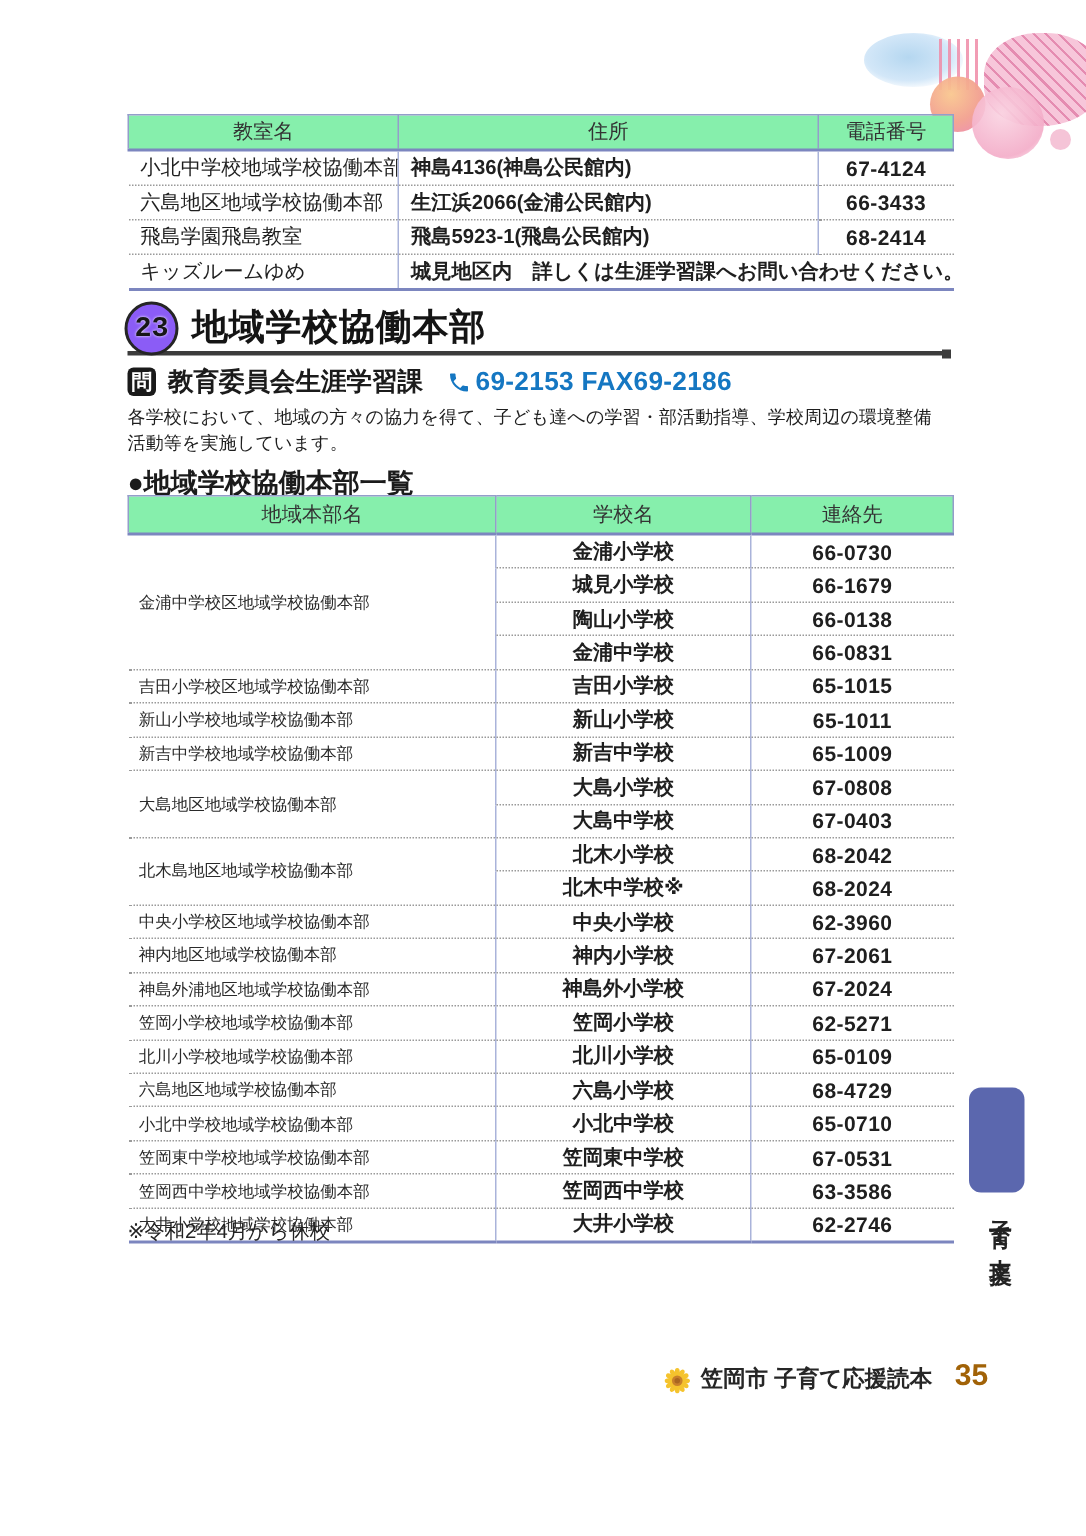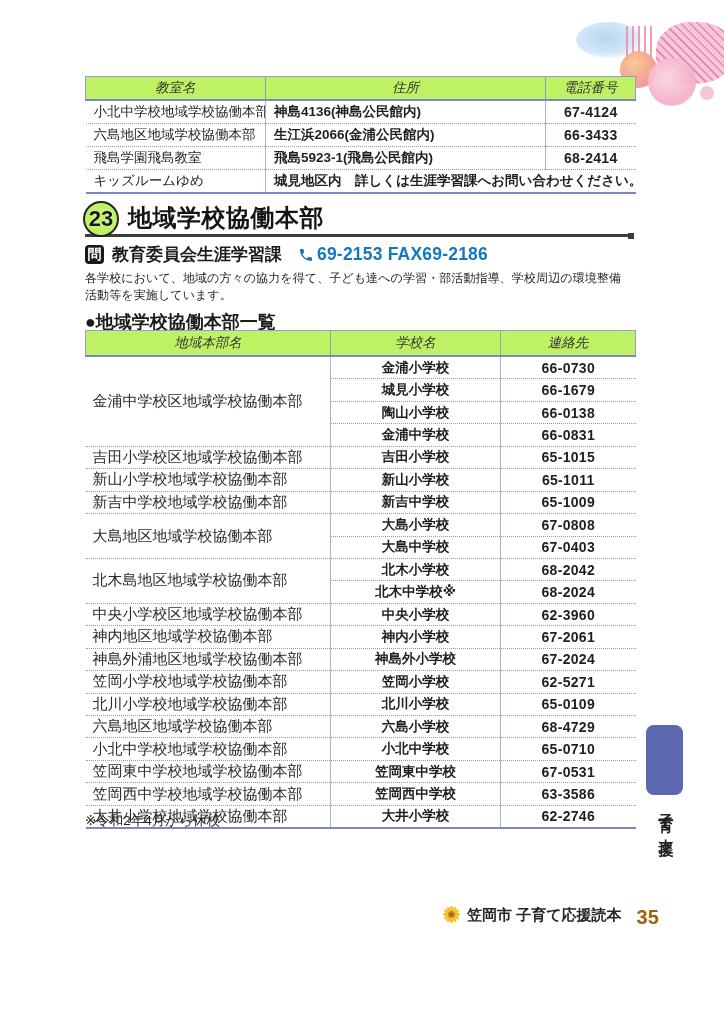--- a/index.html
+++ b/index.html
@@ -24,76 +24,76 @@
   .deco-pink-blob::after{content:"";position:absolute;inset:0;
     background:repeating-linear-gradient(45deg,rgba(214,92,143,.55) 0 1.5px,rgba(255,255,255,0) 1.5px 6px);}
   .deco-pink-circle{left:648px;top:58px;width:48px;height:48px;border-radius:50%;
     background:radial-gradient(circle at 42% 36%,#fad4e2 0%,#f3abc7 70%,rgba(243,171,199,0) 100%);opacity:.9;}
   .deco-dot{left:700px;top:86px;width:14px;height:14px;border-radius:50%;background:#f2b5cd;opacity:.8;}
 
   .layer{position:absolute;z-index:1;}
 
   
   table{border-collapse:collapse;table-layout:fixed;width:550px;}
-  th{background:#bef264;border:1px solid #949dca;border-bottom:2px solid #7c86bf;
-     font-weight:400;font-size:13.5px;color:#333;padding:0;font-style:italic;}
+  th{background:#86efac;border:1px solid #949dca;border-bottom:2px solid #7c86bf;
+     font-weight:400;font-size:13.5px;color:#333;padding:0;}
 
   
   .classroom-wrap{top:76px;left:85px;}
   .classroom-table th{height:22px;}
   .classroom-table td{border-bottom:1px dotted #9a9a9a;height:22px;padding:0;font-size:13.5px;
      white-space:nowrap;overflow:hidden;}
   .classroom-table tr:last-child td{border-bottom:2px solid #7c86bf;}
   .c-name{padding-left:8px !important;}
   .c-addr{border-left:1px solid #aab3da;font-weight:700;padding-left:8px !important;}
   .c-phone{border-left:1px solid #aab3da;font-weight:700;text-align:center;font-size:14px !important;letter-spacing:.3px;}
 
   
   .section-underline{top:234px;left:85px;width:546px;height:3px;background:#3c3c3c;}
   .section-underline::after{content:"";position:absolute;right:-3px;top:-1.5px;width:6px;height:6px;background:#3c3c3c;}
   .section-badge{top:201px;left:83px;width:32px;height:32px;border-radius:50%;
-     background:#bef264;border:2px solid #252525;display:flex;align-items:center;justify-content:center;
-     font-size:22px;font-weight:700;color:#171717;text-shadow:0 0 2px #ffffff;z-index:2;}
+     background:#8b5cf6;border:2px solid #252525;display:flex;align-items:center;justify-content:center;
+     font-size:19px;font-weight:700;color:#171717;text-shadow:0 0 2px #ffffff;z-index:2;font-family:Liberation Mono, monospace;}
   .section-title{top:202px;left:128px;font-size:24px;font-weight:700;color:#141414;letter-spacing:.5px;white-space:nowrap;}
 
   
   .contact-row{top:243px;left:85px;display:flex;align-items:center;white-space:nowrap;}
   .inquiry-badge{width:19px;height:19px;border-radius:4px;background:#1a1a1a;color:#fff;
      display:flex;align-items:center;justify-content:center;font-size:14px;font-weight:700;}
   .inquiry-dept{margin-left:8px;font-size:17px;font-weight:700;color:#1b1b1b;}
   .phone-group{margin-left:16px;display:flex;align-items:center;color:#1577c2;}
   .phone-icon{width:16px;height:16px;margin-right:3px;}
   .phone-number{font-size:17.5px;font-weight:700;letter-spacing:.2px;}
 
   
   .description{top:270px;left:85px;width:556px;font-size:12px;line-height:1.42;
      color:#1e1e1e;white-space:pre-line;letter-spacing:.1px;}
 
   .list-title{top:310px;left:85px;font-size:18px;font-weight:700;color:#1b1b1b;}
 
   
   .hq-wrap{top:330px;left:85px;}
   .hq-table th{height:24px;}
-  .hq-table td{border-bottom:1px dotted #9a9a9a;height:21.45px;padding:0;font-size:15px;
+  .hq-table td{border-bottom:1px dotted #9a9a9a;height:21.45px;padding:0;font-size:11px;
      white-space:nowrap;overflow:hidden;}
   .hq-table tr:last-child td{border-bottom:2px solid #7c86bf;}
   .h-name{padding-left:7px !important;color:#2a2a2a;}
   .h-school{border-left:1px solid #aab3da;border-right:1px solid #aab3da;
      font-weight:700;text-align:center;font-size:13.5px !important;}
   .h-phone{font-weight:700;text-align:center;font-size:14px !important;letter-spacing:.3px;}
 
   .footnote{top:812px;left:85px;font-size:13.5px;color:#222;}
 
   
   .side-tab-rect{left:646px;top:725px;width:37px;height:70px;background:#5b67ae;border-radius:8px;}
   .side-tab-label{left:656px;top:801px;writing-mode:vertical-rl;text-orientation:upright;
      font-size:15px;font-weight:700;color:#222;letter-spacing:3px;}
 
   
-  .footer{top:906px;left:443px;display:flex;align-items:flex-start;}
+  .footer{top:906px;left:443px;display:flex;align-items:flex-end;}
   .footer-brand{margin-left:7px;font-size:15px;font-weight:700;color:#262626;white-space:nowrap;}
   .page-number{margin-left:15px;font-size:20px;font-weight:700;color:#a16207;}
 </style>
 </head>
 <body>
 
 <div class="deco deco-blue"></div>
 <div class="deco deco-stripes-v"></div>
 <div class="deco deco-pink-blob"></div>
 <div class="deco deco-orange"></div>

